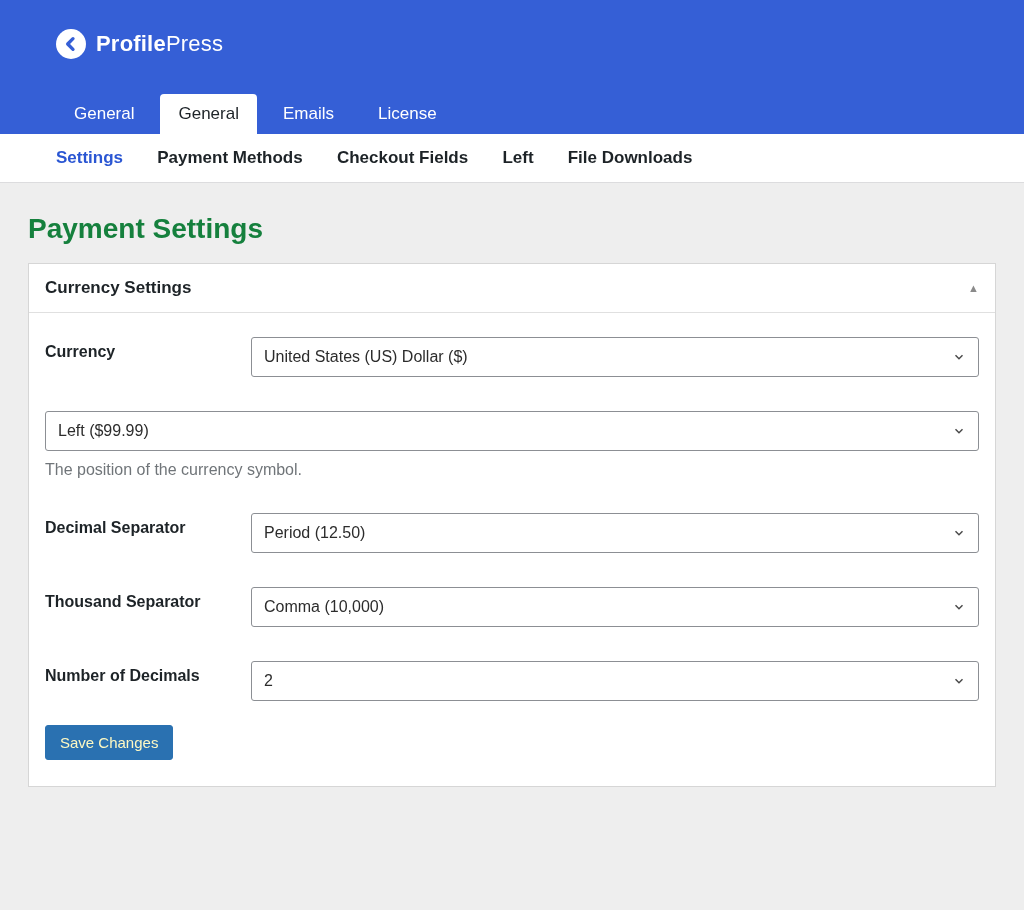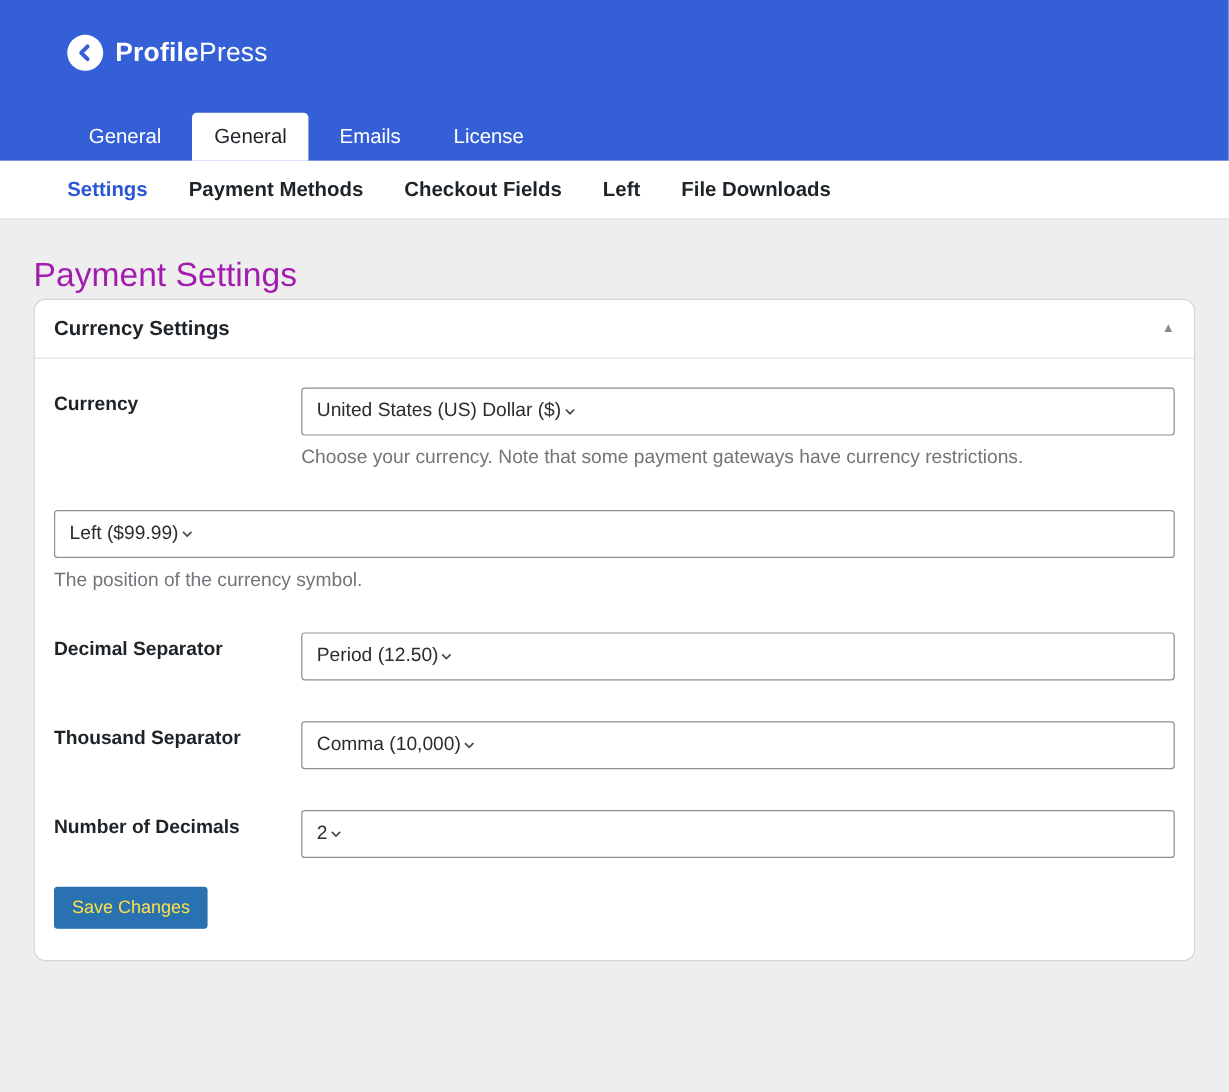--- a/index.html
+++ b/index.html
@@ -58,29 +58,29 @@
     cursor: pointer;
   }
   .subbar a.active { color: #2a56d3; }
 
   
   .page {
     padding: 30px 28px 20px 28px;
   }
   .page-title {
     font-size: 28px;
-    font-weight: 400;
-    margin-bottom: 4px;
-    color: #a21caf;
+    font-weight: 700;
+    margin-bottom: 18px;
+    color: #15803d;
   }
 
   .panel {
     background: #ffffff;
     border: 1px solid #d6d6d6;
-    border-radius: 10px;
+    border-radius: 0;
   }
   .panel-header {
     display: flex;
     justify-content: space-between;
     align-items: center;
     padding: 14px 16px;
     border-bottom: 1px solid #e0e0e0;
     cursor: pointer;
   }
   .panel-header h2 { font-size: 17px; font-weight: 700; }
@@ -101,37 +101,38 @@
     padding-top: 6px;
   }
   .field-control { flex: 1 1 auto; }
   .sel {
     width: 100%;
     height: 40px;
     border: 1px solid #8c8f94;
     border-radius: 3px;
     display: flex;
     align-items: center;
+    justify-content: space-between;
     padding: 0 12px;
     font-size: 16px;
     color: #2c2c2c;
     background: #fff;
     cursor: pointer;
   }
   .sel .chev { color:#4a4a4a; }
   .sel .chev svg { width:14px; height:14px; display:block; }
   .helptext {
     margin-top: 10px;
     color: #707579;
     font-size: 16px;
   }
 
   .save-btn {
     background: #2a71b1;
-    color: #fde047;
+    color: #fef9c3;
     border: 1px solid #2a71b1;
     border-radius: 3px;
     font-size: 15px;
     padding: 8px 14px;
     cursor: pointer;
   }
 </style>
 </head>
 <body>
 
@@ -178,21 +179,20 @@
         <div class="field-label">Currency</div>
         <div class="field-control">
           <div class="sel">
             <span>United States (US) Dollar ($)</span>
             <span class="chev">
               <svg viewBox="0 0 24 24" fill="none" stroke="currentColor" stroke-width="2.5">
                   <polyline points="6 9 12 15 18 9"></polyline>
                 </svg>
             </span>
           </div>
-          <div class="helptext">Choose your currency. Note that some payment gateways have currency restrictions.</div>
         </div>
       </div>
 
       
       <div class="field-row">
         <div class="field-control">
           <div class="sel">
             <span>Left ($99.99)</span>
             <span class="chev">
               <svg viewBox="0 0 24 24" fill="none" stroke="currentColor" stroke-width="2.5">

